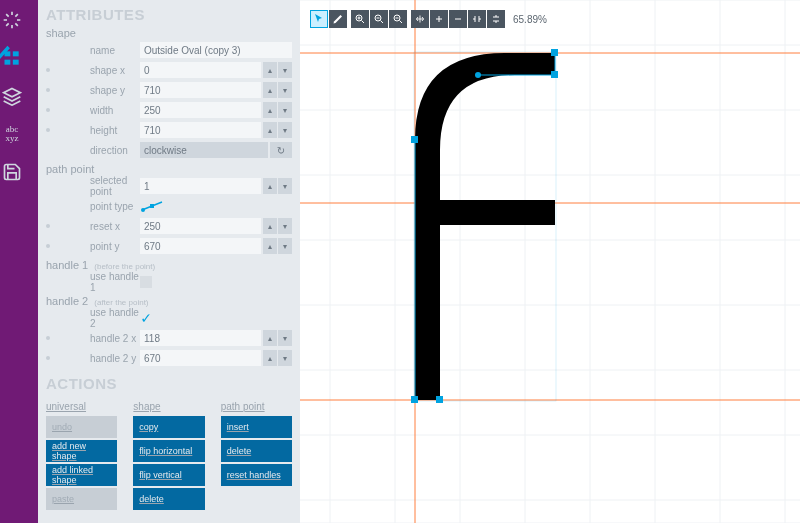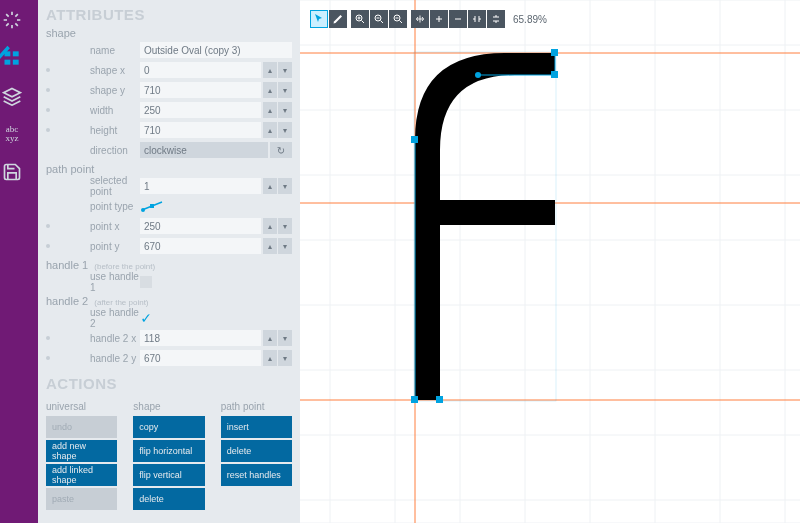--- a/index.html
+++ b/index.html
@@ -28,21 +28,21 @@
   .row .spin { display:flex; margin-left:2px; }
   .row .spin button { width:14px; height:16px; background:#cfd6dd; border:none; font-size:8px; color:#6f7a85; cursor:pointer; }
   .row .spin button + button { margin-left:1px; }
   .row .rev-btn { width:22px; height:16px; background:#cfd6dd; border:none; margin-left:2px; color:#6f7a85; font-size:10px; cursor:pointer;}
   .row .check { width:12px; height:12px; background:#d8dde2; margin-left:0px;}
   .row .check.on { background:transparent; color:#00a3e0; font-size:14px; display:flex;align-items:center;justify-content:center;}
   .row .pt-type { width:30px; height:14px; position:relative; margin-left:0;}
   .pt-type svg{position:absolute;left:0;top:0;}
 
   .actions { margin-top:8px; }
-  .action-cols { display:flex; gap:16px; }
+  .action-cols { display:flex; gap:16px;text-decoration:underline; }
   .action-col { display:flex; flex-direction:column; width:84px; }
   .action-col h4 { font-size:10px; color:#9aa4ae; font-weight:400; height:20px; display:flex; align-items:center;}
   .abtn { height:22px; background:#0369a1; color:#e6eaee; font-size:9px; border:none; text-align:left; padding:0 6px; margin-bottom:2px; cursor:pointer; }
   .abtn.ghost { background:#c7ced5; color:#a1abb5; }
 
   
   .canvas-wrap { flex:1; position:relative; background:#fff; }
   .toolbar { position:absolute; top:10px; left:10px; display:flex; align-items:center; gap:4px; }
   .tgrp { display:flex; gap:1px; }
   .tbtn { width:18px; height:18px; background:#4a5560; border:none; display:flex;align-items:center;justify-content:center; cursor:pointer;}
@@ -163,21 +163,21 @@
       <div class="pt-type">
           <svg width="40" height="14">
             <line x1="2" y1="11" x2="22" y2="3" stroke="#00a3e0" stroke-width="1.5"></line>
             <rect x="10" y="5" width="4" height="4" fill="#00a3e0"></rect>
             <circle cx="3" cy="11" r="2" fill="#00a3e0"></circle>
           </svg>
         </div>
     </div>
     <div class="row has-dot">
         <span class="dot"></span>
-        <label>point x</label>
+        <label>reset x</label>
         <div class="field">250</div>
         <div class="spin">
           <button>▴</button>
           <button>▾</button>
         </div>
       </div>
     <div class="row has-dot">
         <span class="dot"></span>
         <label>point y</label>
         <div class="field">670</div>

